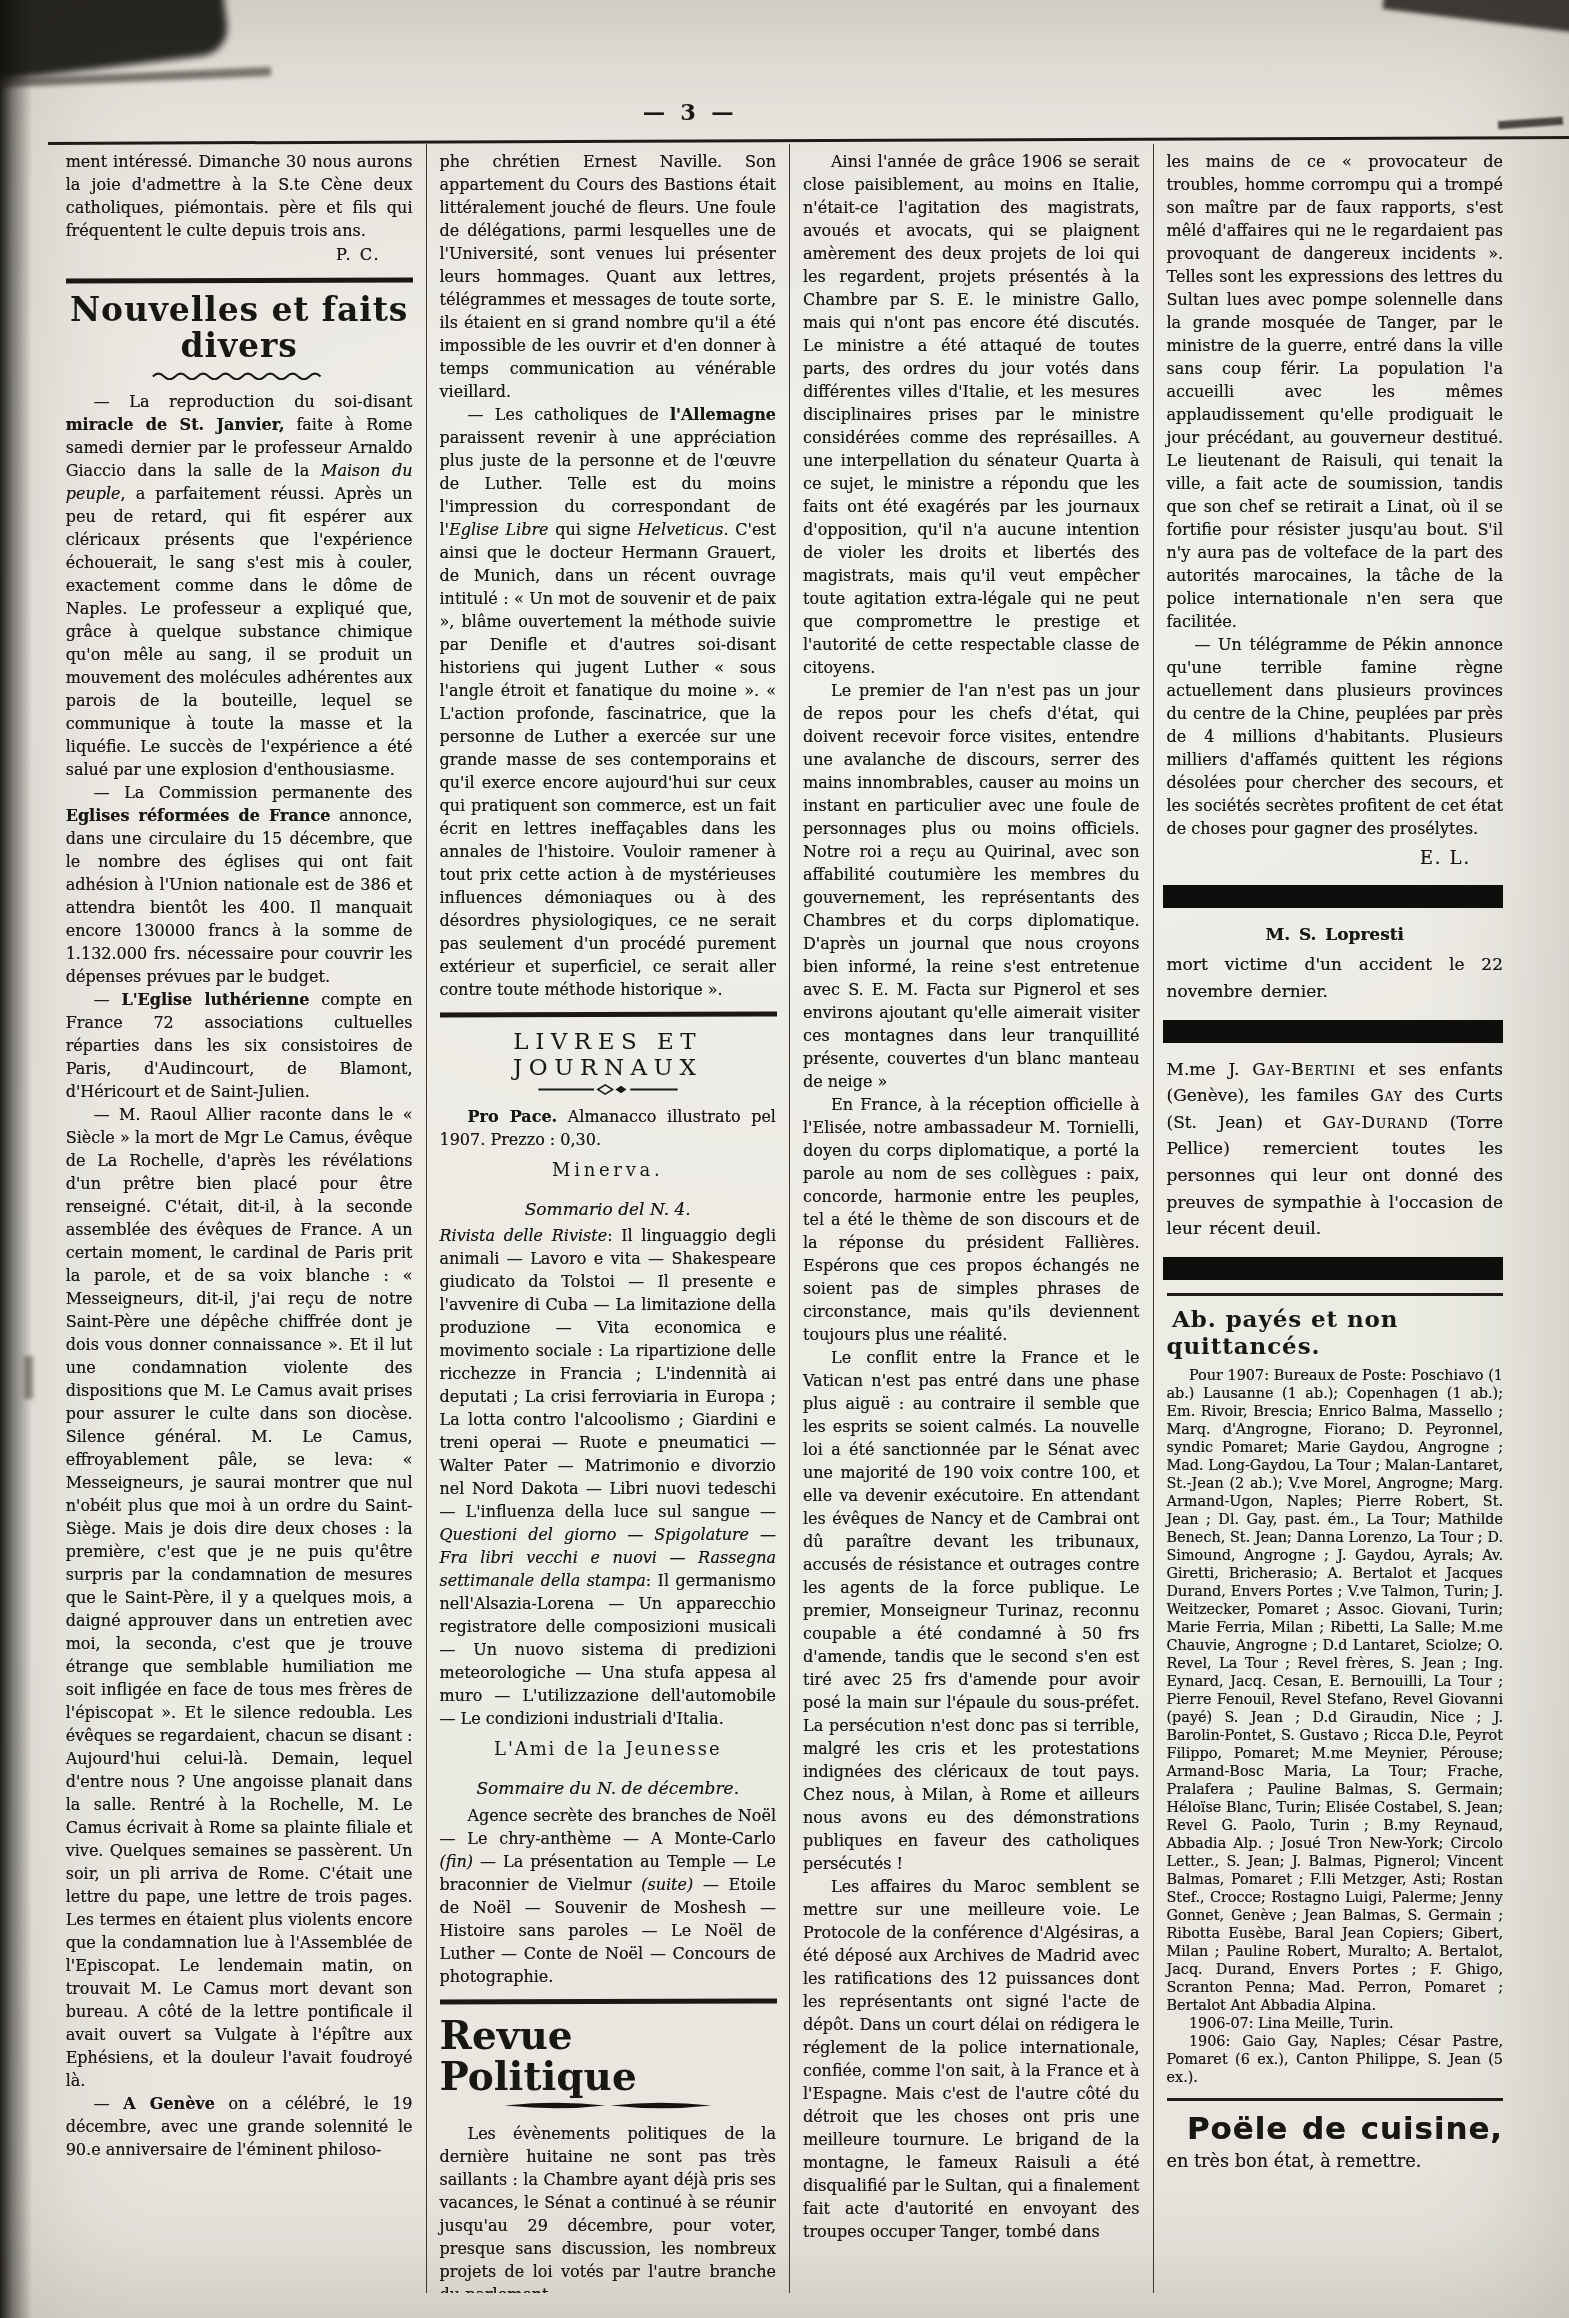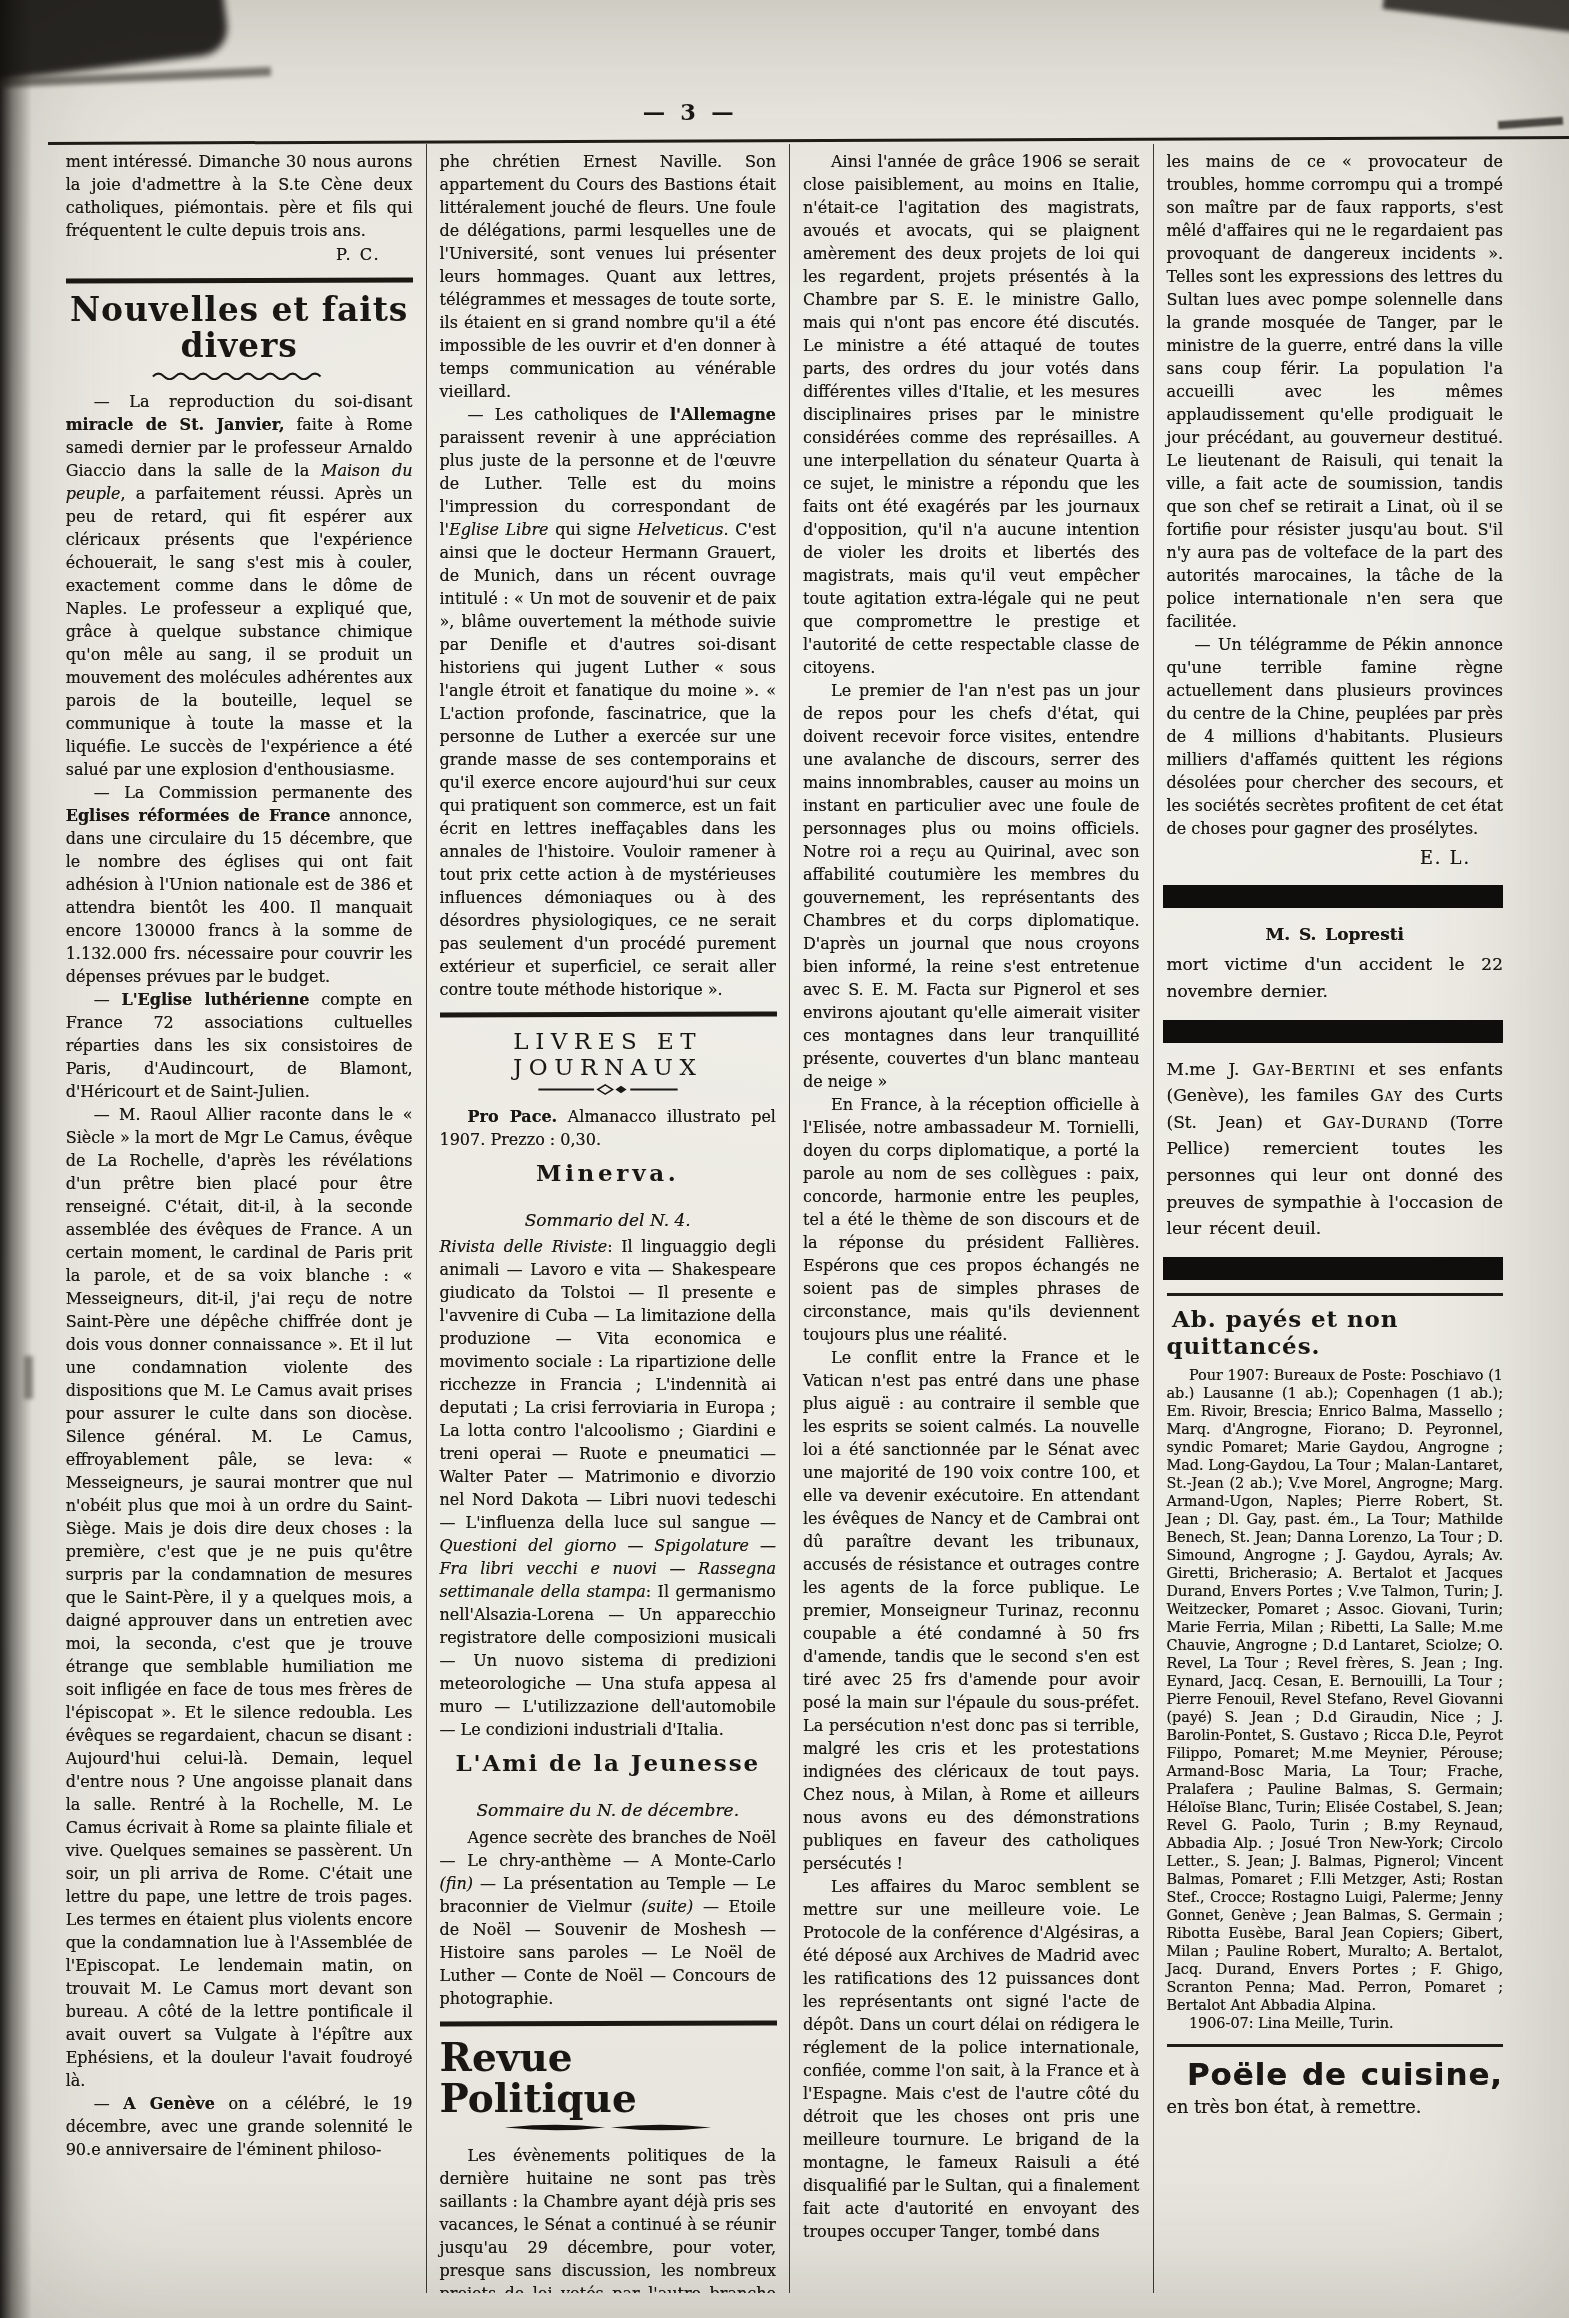--- a/index.html
+++ b/index.html
@@ -39,21 +39,21 @@
   .noindent{text-indent:0;}
   .sig{text-align:right;text-indent:0;padding-right:32px;letter-spacing:1.9px;font-size:16.3px;margin-top:1.9px;}
   .heavy-rule{height:4.7px;background:#1b1814;margin:11.2px 0 9.3px 0;transform:rotate(-0.15deg);}
   .thin-rule{height:2.8px;background:#201d18;margin:7.5px 0;}
   .ornament{display:block;text-align:center;margin:1.9px auto 5.6px auto;}
 
   .news-title{font-size:33px;font-weight:bold;text-align:center;text-indent:0;line-height:1.1;
      margin:9.3px 0 3.7px 0;letter-spacing:0.9px;font-family:"DejaVu Serif",serif;}
   .livres-title{font-size:23px;font-weight:normal;text-align:center;text-indent:0;
      letter-spacing:6.5px;margin:11.2px 0 1.9px 0;}
-  .sub-bold{font-size:23px;font-weight:bold;text-align:center;text-indent:0;
+  .sub-bold{font-size:18px;font-weight:normal;text-align:center;text-indent:0;
      letter-spacing:3.7px;margin-top:7.5px;}
   .sub-italic{font-style:italic;text-align:center;text-indent:0;font-size:17px;margin-bottom:3.7px;}
   .revue-title{font-size:39px;font-weight:bold;text-align:left;text-indent:0;line-height:1.05;
      margin:11.2px 0 1.9px 0;}
   .blackbar{height:23px;background:#0f0e0c;margin:15px 0 13px -3.7px;width:calc(100% + 3.7px);}
   .obit p{font-size:17px;line-height:26.6px;word-spacing:2.8px;}
   .lopresti-name{font-size:37px;font-weight:bold;text-align:center;text-indent:0;line-height:1.1;
      margin:3.7px 0 3.7px 0;}
   .ab-title{font-size:23px;font-weight:bold;text-indent:5.6px;text-align:left;
      letter-spacing:0.9px;margin:9.3px 0 7.5px 0;}
@@ -148,20 +148,21 @@
       <div class="blackbar"></div>
       <div class="obit">
         <p class="noindent">M.me J. <span class="sc">Gay-Bertini</span> et ses enfants (Genève), les familes <span class="sc">Gay</span> des Curts (St. Jean) et <span class="sc">Gay-Durand</span> (Torre Pellice) remercient toutes les personnes qui leur ont donné des preuves de sympathie à l'occasion de leur récent deuil.</p>
       </div>
       <div class="blackbar"></div>
       <div class="thin-rule"></div>
       <div class="ab">
         <h3 class="ab-title">Ab. payés et non quittancés.</h3>
         <p>Pour 1907: Bureaux de Poste: Poschiavo (1 ab.) Lausanne (1 ab.); Copenhagen (1 ab.); Em. Rivoir, Brescia; Enrico Balma, Massello ; Marq. d'Angrogne, Fiorano; D. Peyronnel, syndic Pomaret; Marie Gaydou, Angrogne ; Mad. Long-Gaydou, La Tour ; Malan-Lantaret, St.-Jean (2 ab.); V.ve Morel, Angrogne; Marg. Armand-Ugon, Naples; Pierre Robert, St. Jean ; Dl. Gay, past. ém., La Tour; Mathilde Benech, St. Jean; Danna Lorenzo, La Tour ; D. Simound, Angrogne ; J. Gaydou, Ayrals; Av. Giretti, Bricherasio; A. Bertalot et Jacques Durand, Envers Portes ; V.ve Talmon, Turin; J. Weitzecker, Pomaret ; Assoc. Giovani, Turin; Marie Ferria, Milan ; Ribetti, La Salle; M.me Chauvie, Angrogne ; D.d Lantaret, Sciolze; O. Revel, La Tour ; Revel frères, S. Jean ; Ing. Eynard, Jacq. Cesan, E. Bernouilli, La Tour ; Pierre Fenouil, Revel Stefano, Revel Giovanni (payé) S. Jean ; D.d Giraudin, Nice ; J. Barolin-Pontet, S. Gustavo ; Ricca D.le, Peyrot Filippo, Pomaret; M.me Meynier, Pérouse; Armand-Bosc Maria, La Tour; Frache, Pralafera ; Pauline Balmas, S. Germain; Héloïse Blanc, Turin; Elisée Costabel, S. Jean; Revel G. Paolo, Turin ; B.my Reynaud, Abbadia Alp. ; Josué Tron New-York; Circolo Letter., S. Jean; J. Balmas, Pignerol; Vincent Balmas, Pomaret ; F.lli Metzger, Asti; Rostan Stef., Crocce; Rostagno Luigi, Palerme; Jenny Gonnet, Genève ; Jean Balmas, S. Germain ; Ribotta Eusèbe, Baral Jean Copiers; Gibert, Milan ; Pauline Robert, Muralto; A. Bertalot, Jacq. Durand, Envers Portes ; F. Ghigo, Scranton Penna; Mad. Perron, Pomaret ; Bertalot Ant Abbadia Alpina.</p>
         <p>1906-07: Lina Meille, Turin.</p>
+        <p>1906: Gaio Gay, Naples; César Pastre, Pomaret (6 ex.), Canton Philippe, S. Jean (5 ex.).</p>
       </div>
       <div class="thin-rule" style="height:3.7px;margin-top:11.2px;"></div>
       <p class="ad noindent"><b class="ad-lead">Poële de cuisine,</b><span> en très bon état, à remettre.</span></p>
 
     </section>
 
   </div>
 </div>
 
 

